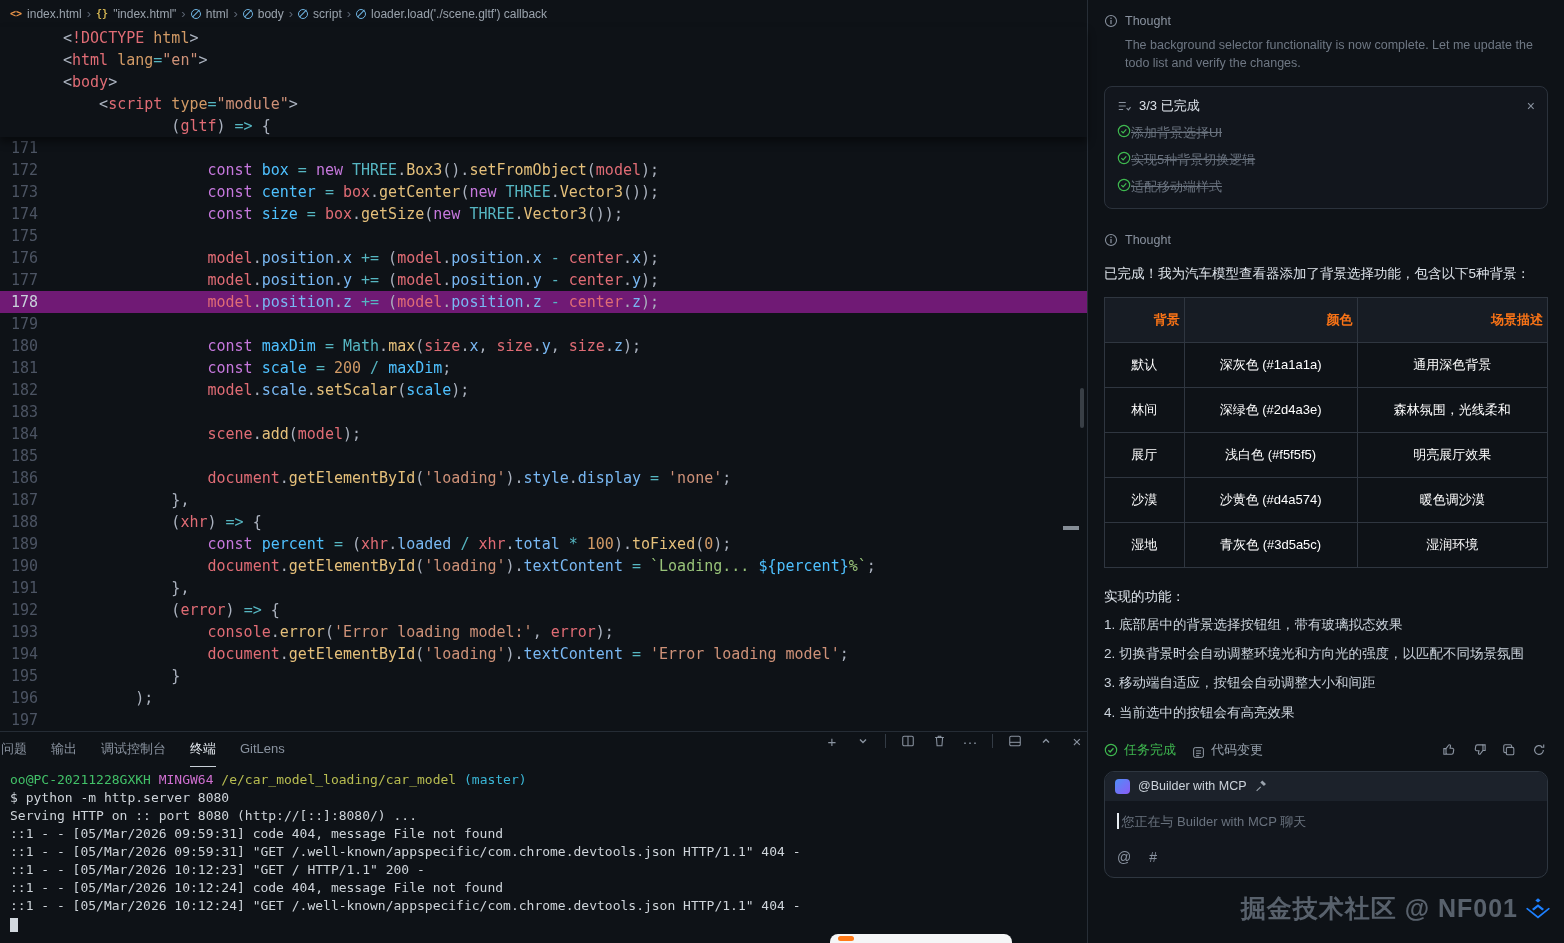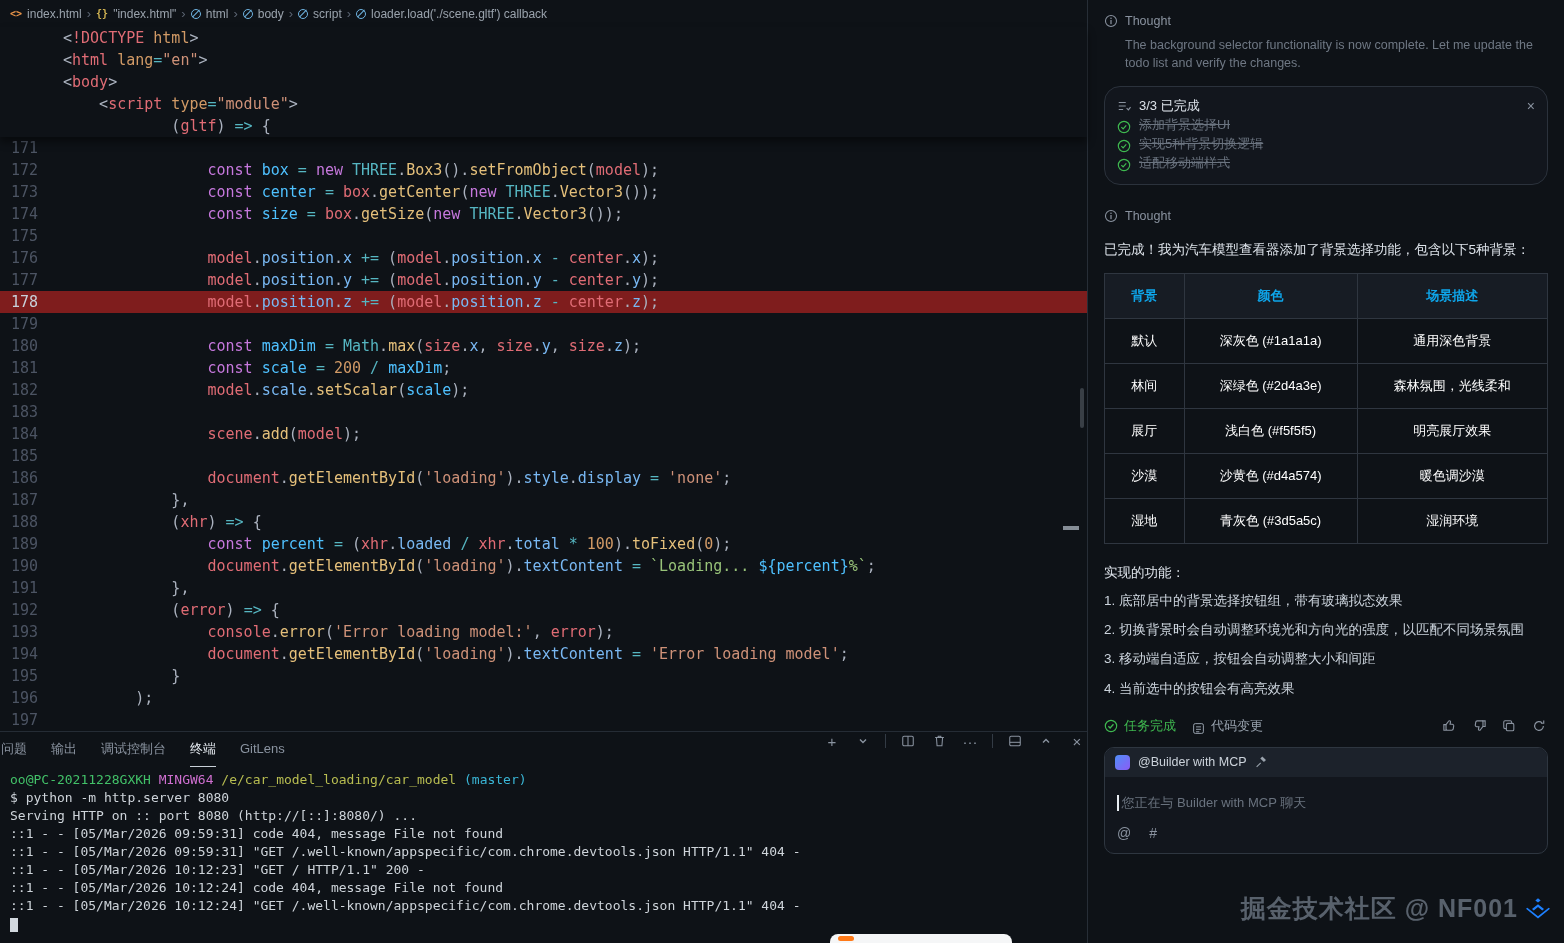--- a/index.html
+++ b/index.html
@@ -17,21 +17,21 @@
   .bc-sep{color:#5b6472;margin:0 5px;font-size:13px}
   .bc-glyph{font-family:"DejaVu Sans Mono",monospace;font-size:10px;font-weight:bold}
   .bc-orange{color:#e8944a}.bc-yellow{color:#d3b553}
   .bc-sym{width:10px;height:10px;border:1px solid #6fb3e0;border-radius:50%;position:relative;display:inline-block}
   .bc-sym::after{content:"";position:absolute;left:-1px;top:3.8px;width:10px;height:1px;background:#6fb3e0;transform:rotate(-45deg)}
 
   .sticky{position:relative;z-index:3;box-shadow:0 5px 8px rgba(0,0,0,.45);background:#0e1217;flex:none}
   .code{position:relative;background:#0e1217;flex:none}
   .codeline{height:22px;line-height:22px;white-space:pre;padding-left:63px;position:relative;
             font-family:"DejaVu Sans Mono",monospace;font-size:15px;color:#abb2bf}
-  .codeline.hl{background:#7f1d1d}
+  .codeline.hl{background:#701a75}
   .codeline.hl .ln{color:#c8d1da}
   .ln{position:absolute;left:0;top:0;width:38px;text-align:right;color:#4c5463}
 
   .tk-kw{color:#c678dd}.tk-decl{color:#4fc1ff}.tk-obj{color:#e06c75}.tk-cls{color:#56b6c2}
   .tk-fn{color:#e5c07b}.tk-prop{color:#79b8f3}.tk-str{color:#ce9178}.tk-tmpl{color:#98c379}
   .tk-tv{color:#4fc1ff}.tk-num{color:#d19a66}.tk-op{color:#56b6c2}.tk-pl{color:#abb2bf}
   .tk-tag{color:#e06c75}.tk-attr{color:#d19a66}
 
   .scrollbar{position:absolute;right:3px;top:388px;width:4px;height:40px;background:rgba(170,180,195,.28);border-radius:2px;z-index:4}
   .minimap-dash{position:absolute;right:8px;top:526px;width:16px;height:4px;background:#9aa3ad;opacity:.85;z-index:4}
@@ -52,40 +52,40 @@
   .tcursor{display:inline-block;width:8px;height:14px;background:#d2d8de;vertical-align:middle}
   .toast{position:absolute;left:830px;bottom:0;width:182px;height:9px;background:#f5f6f7;border-radius:8px 8px 0 0;z-index:6}
   .toast-dot{position:absolute;left:8px;top:2px;width:16px;height:5px;background:#ff7a18;border-radius:3px}
 
   
   .right{flex:1;position:relative;background:#0e1217;overflow:hidden}
   .rp{padding:14px 16px 0;height:100%;overflow:hidden;position:relative}
   .thought-row{display:flex;align-items:flex-end;gap:7px;color:#8a93a0;font-size:12.5px}
   .mt24{margin-top:24px}
   .thought-body{margin:8px 0 0 21px;color:#6f7884;font-size:12.5px;line-height:1.45;max-width:432px}
-  .todo-card{margin-top:14px;border:1px solid #2b323c;border-radius:16px;background:#12161d;padding:10px 12px 12px}
+  .todo-card{margin-top:14px;border:1px solid #2b323c;border-radius:8px;background:#12161d;padding:10px 12px 12px}
   .todo-head{display:flex;align-items:center;gap:8px;color:#dde3ea;font-size:13px}
   .todo-close{margin-left:auto;color:#8a93a0;cursor:pointer;font-size:14px}
-  .todo-item{display:flex;align-items:flex-end;gap:8px;margin-top:1px}
+  .todo-item{display:flex;align-items:flex-start;gap:0;margin-top:9px}
   .todo-text{color:#6b7480;text-decoration:line-through;font-size:13px}
   .summary{margin-top:16px;color:#dde3ea;font-size:13.5px;line-height:1.6}
   .bgtable{width:100%;border-collapse:collapse;margin-top:12px}
-  .bgtable th{background:#171c24;border:1px solid #2f3640;padding:13px 4px;font-size:13px;color:#0ea5e9;font-weight:bold;text-align:center}
+  .bgtable th{background:#171c24;border:1px solid #2f3640;padding:13px 4px;font-size:13px;color:#f97316;font-weight:bold;text-align:right}
   .bgtable td{border:1px solid #2f3640;padding:13px 4px;font-size:13px;color:#ffffff;text-align:center}
   .bgtable th:nth-child(1){width:18%}.bgtable th:nth-child(2){width:39%}
   .features-title{margin-top:20px;color:#dde3ea;font-size:13.5px}
   .feature{margin-top:9px;color:#ccd4dd;font-size:13.5px;line-height:1.5}
   .status-row{display:flex;align-items:center;gap:16px;margin-top:18px;font-size:13px}
   .done{display:inline-flex;align-items:center;gap:6px;color:#3fb950}
   .changes{display:inline-flex;align-items:flex-end;gap:6px;color:#97a1ad;cursor:pointer}
   .fb-icons{margin-left:auto;display:inline-flex;gap:12px}
   .input-card{margin-top:12px;border:1px solid #2e3640;border-radius:10px;background:#12161d;overflow:hidden}
   .chip-row{background:#1c222b;padding:7px 10px;display:flex;align-items:center;gap:8px;font-size:12.5px;color:#ccd3db}
   .chip-logo{width:15px;height:15px;border-radius:4px;background:linear-gradient(135deg,#4f8ef7,#8b5cf6);flex:none}
-  .input-body{padding:12px 12px 6px;display:flex;align-items:center;min-height:46px}
+  .input-body{padding:12px 12px 6px;display:flex;min-height:46px}
   .caret{width:1.5px;height:16px;background:#e8edf2;margin-right:3px}
   .placeholder{color:#69727e;font-size:13px}
   .icon-row{display:flex;gap:18px;padding:2px 12px 12px;color:#8a93a0;font-size:14px}
   .icon-row span{cursor:pointer}
   .watermark{position:absolute;right:14px;bottom:18px;display:flex;align-items:center;gap:8px;
              font-size:25px;font-weight:bold;color:rgba(150,162,178,.55);letter-spacing:1px;z-index:9;pointer-events:none}
 </style>
 </head>
 <body>
 

